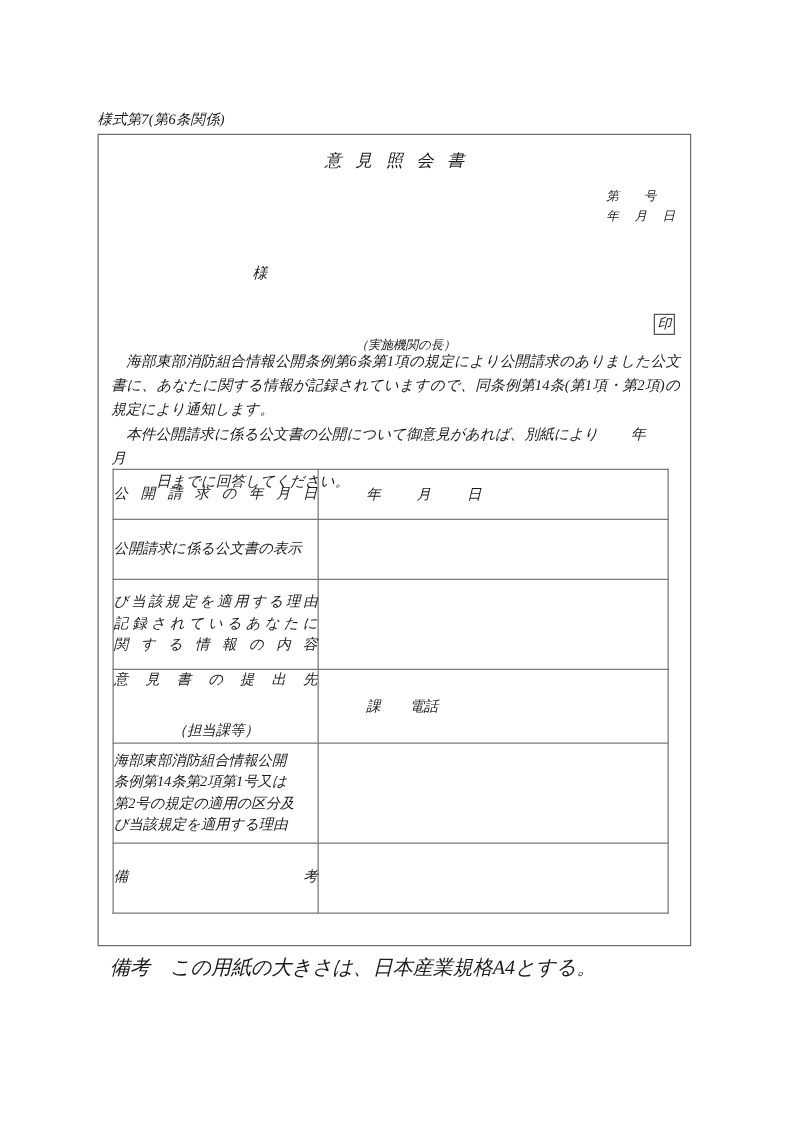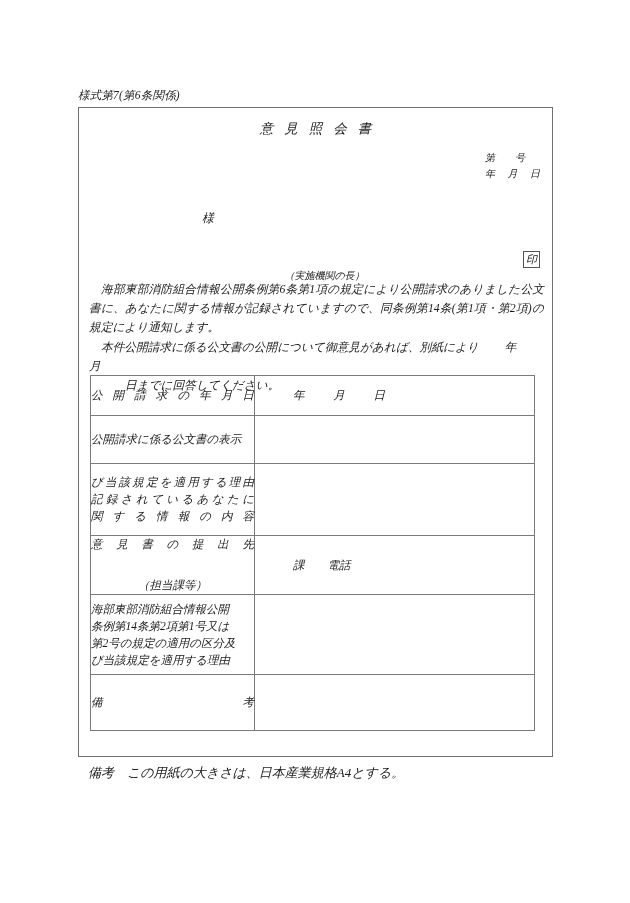--- a/index.html
+++ b/index.html
@@ -191,21 +191,21 @@
     display: block;
     padding-left: 38px;
     white-space: pre;
   }
 
   
   .footer-note {
     position: absolute;
     left: 88px;
     top: 752px;
-    font-size: 13px;
+    font-size: 16px;
     white-space: pre;
   }
 </style>
 </head>
 <body>
 
 <div class="page">
 
   <div class="form-no">様式第7(第6条関係)</div>
 

